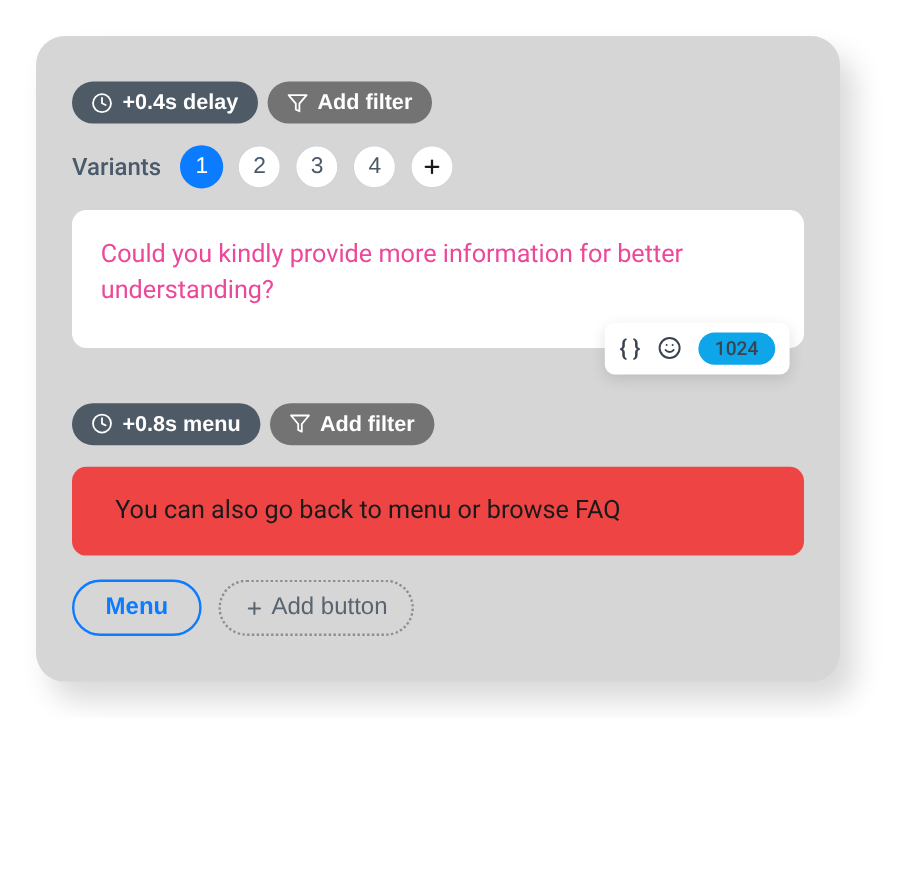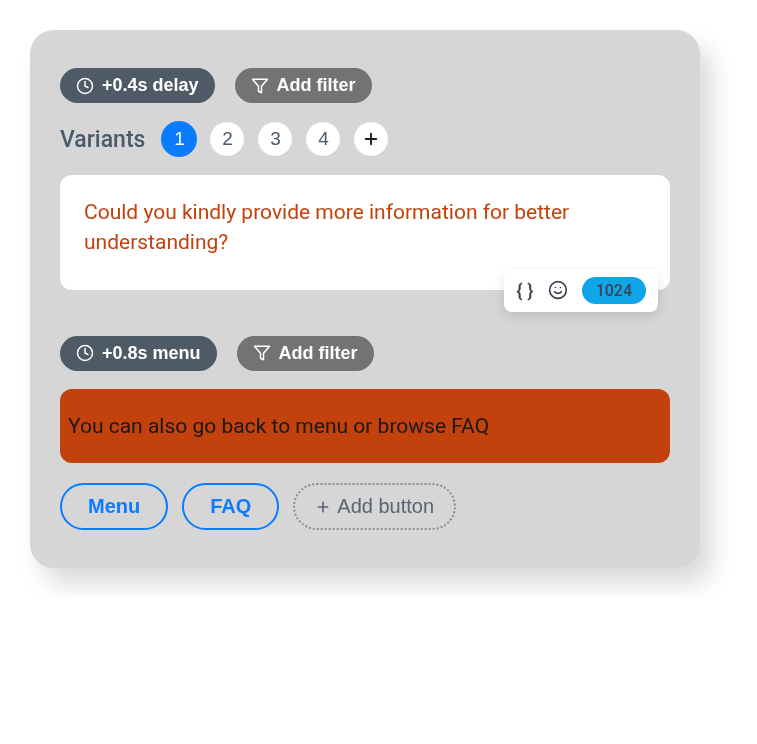--- a/index.html
+++ b/index.html
@@ -15,21 +15,21 @@
     .card {
       width: 670px;
       background: #d6d6d6;
       border-radius: 24px;
       padding: 38px 30px 38px 30px;
       box-shadow: 12px 16px 24px rgba(0,0,0,0.15);
     }
     .row {
       display: flex;
       align-items: center;
-      gap: 20px;
+      gap: 8px;
       margin-bottom: 18px;
     }
     .pill {
       display: inline-flex;
       align-items: center;
       gap: 8px;
       padding: 7px 16px;
       border-radius: 999px;
       font-size: 18px;
       font-weight: 600;
@@ -51,21 +51,21 @@
     }
     .variants-row {
       display: flex;
       align-items: center;
       gap: 12px;
       margin-bottom: 18px;
       margin-top: 6px;
     }
     .variants-label {
       color: #4a5a6a;
-      font-size: 23px;
+      font-size: 20px;
       font-weight: 500;
       margin-right: 4px;
     }
     .variant-circle {
       width: 36px;
       height: 36px;
       border-radius: 50%;
       display: flex;
       align-items: center;
       justify-content: center;
@@ -92,28 +92,28 @@
     }
     .message-block {
       position: relative;
       margin-bottom: 32px;
     }
     .message-box {
       background: #ffffff;
       border-radius: 12px;
       padding: 22px 24px 32px 24px;
       font-size: 21px;
-      color: #c2410c;
+      color: #ec4899;
       line-height: 1.45;
       font-weight: 400;
     }
     .message-box-simple {
-      background: #c2410c;
+      background: #ef4444;
       border-radius: 12px;
-      padding: 22px 8px;
+      padding: 22px 36px;
       font-size: 21px;
       color: #1a1a1a;
       line-height: 1.45;
       font-weight: 400;
       margin-bottom: 20px;
     }
     .toolbar {
       position: absolute;
       right: 12px;
       bottom: -22px;
@@ -248,21 +248,20 @@
             </svg>
         </span>
         <span>Add filter</span>
       </button>
     </div>
 
     <div class="message-box-simple">You can also go back to menu or browse FAQ</div>
 
     <div class="button-row">
       <button class="btn-outline">Menu</button>
-      <button class="btn-outline">FAQ</button>
       <button class="btn-dashed">
         <span class="icon">
           <svg width="16" height="16" viewBox="0 0 24 24" fill="none" stroke="#5a6470" stroke-width="2.5" stroke-linecap="round">
               <line x1="12" y1="5" x2="12" y2="19"></line>
               <line x1="5" y1="12" x2="19" y2="12"></line>
             </svg>
         </span>
         <span>Add button</span>
       </button>
     </div>

